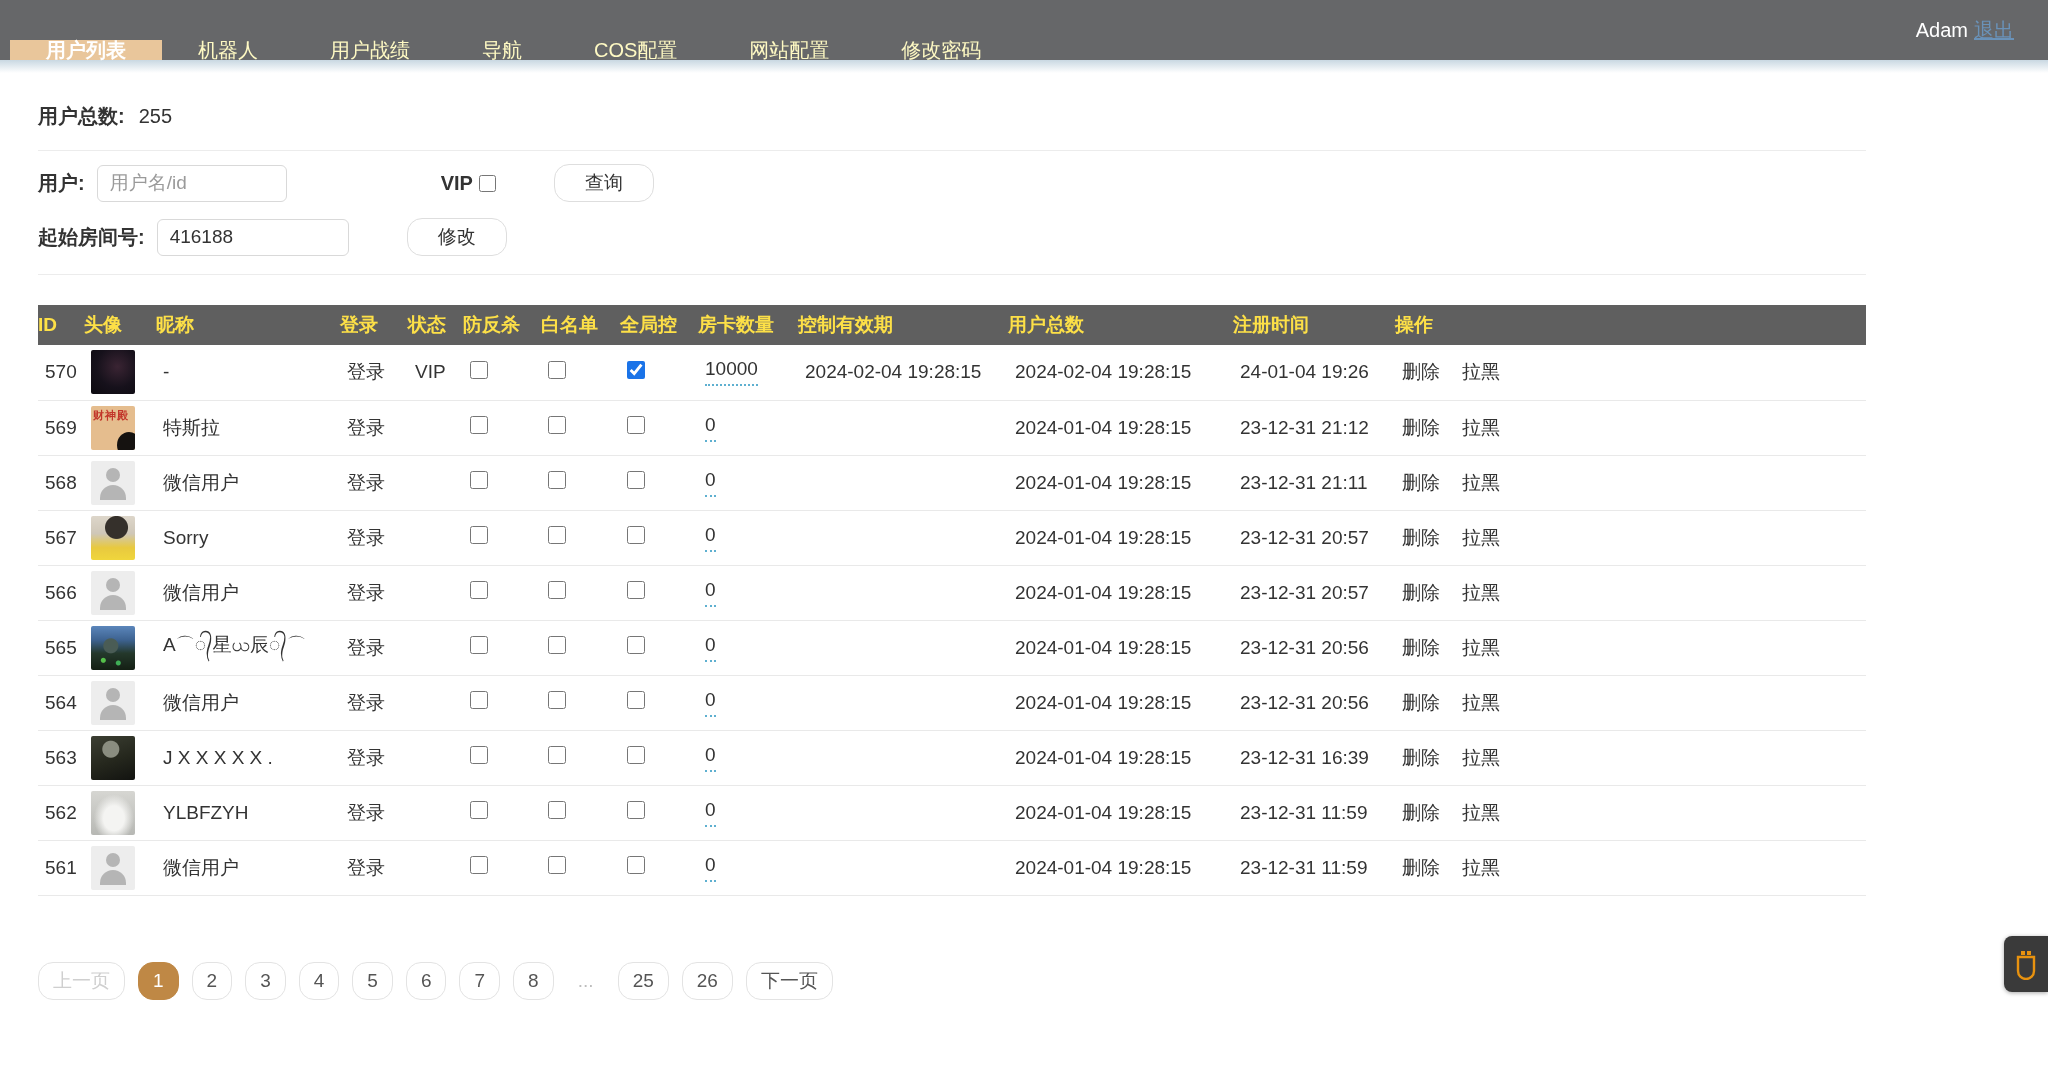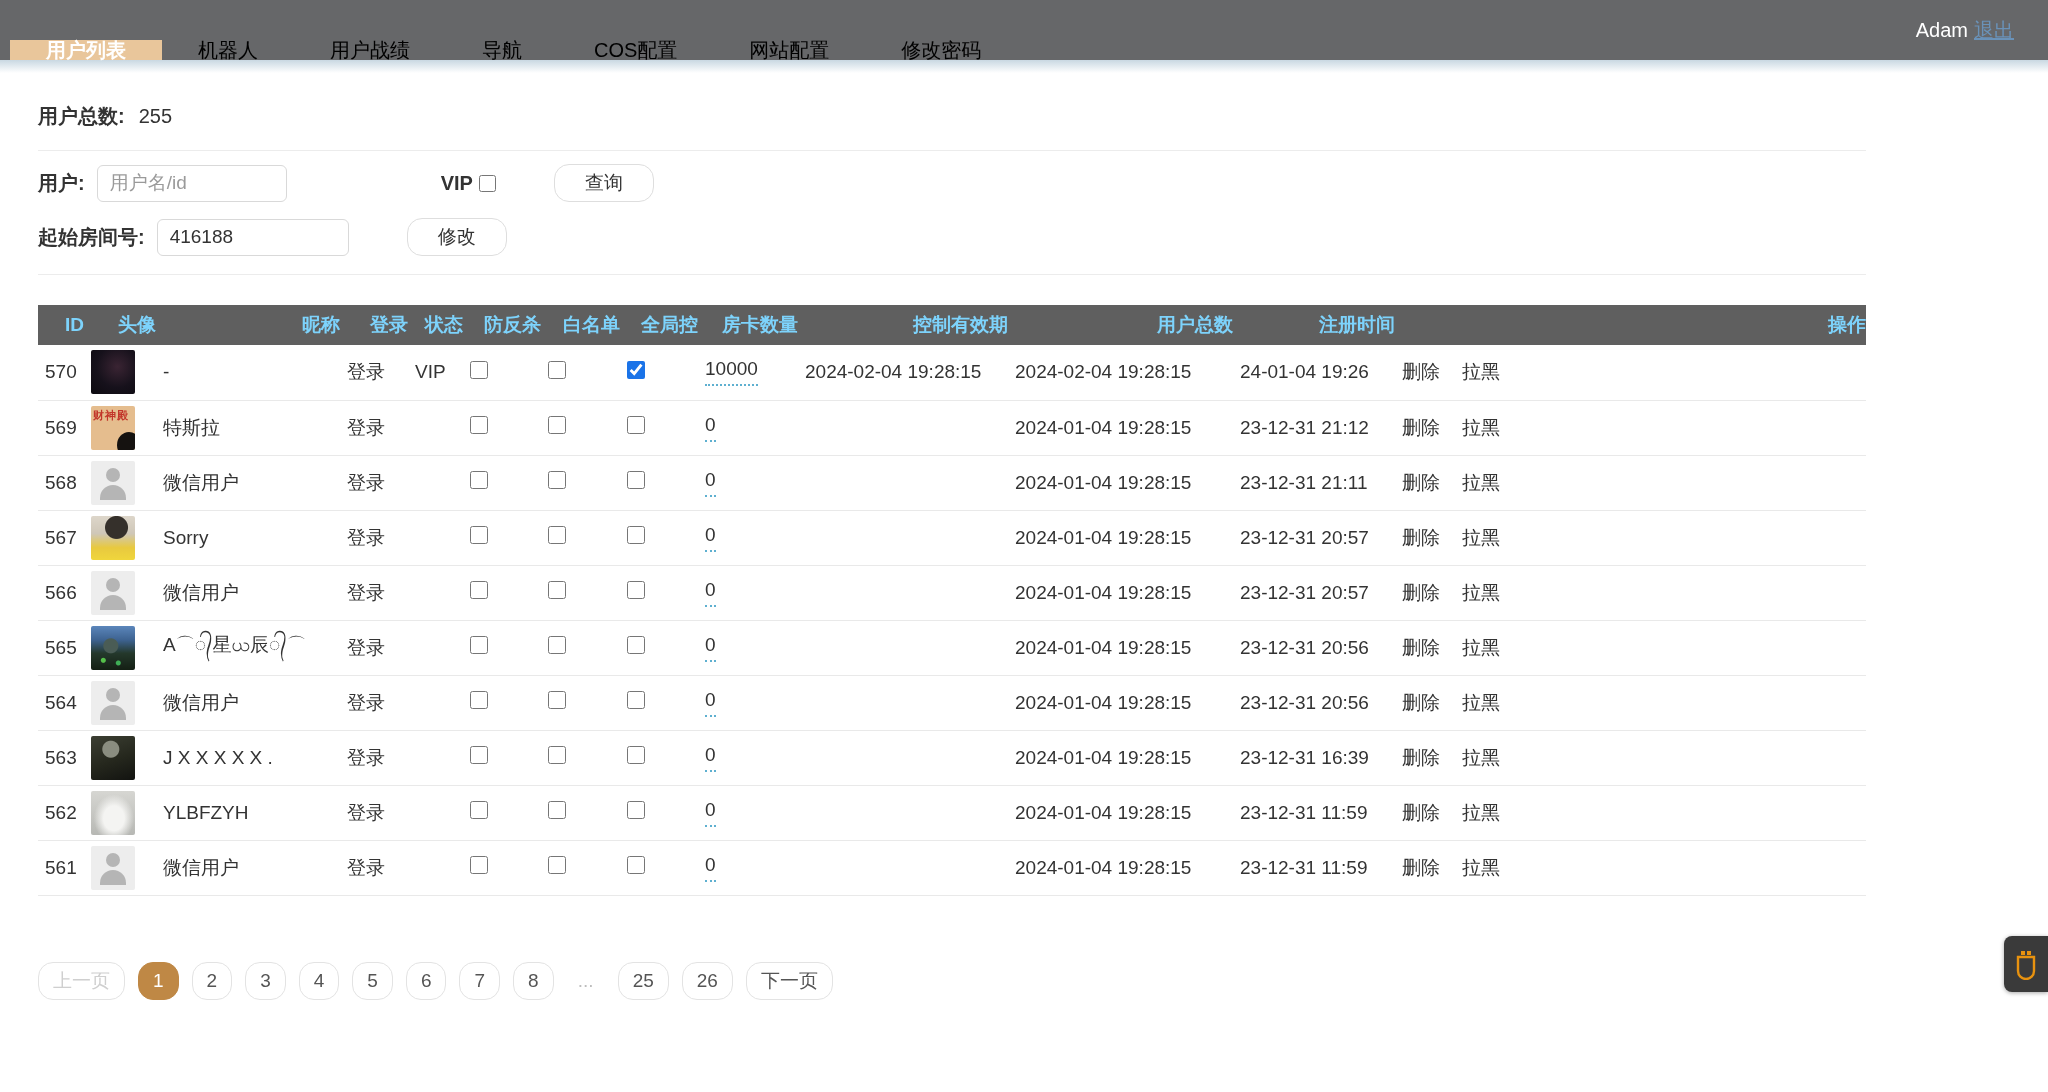--- a/index.html
+++ b/index.html
@@ -4,21 +4,21 @@
 <style>
   * { box-sizing: border-box; margin: 0; padding: 0; }
   html,body { width:2048px; height:1092px; background:#fff; overflow:hidden;
     font-family:"Liberation Sans","DejaVu Sans",sans-serif; color:#333; }
 
   
   .nav { height:60px; background:#666769; display:flex; align-items:stretch;
          justify-content:space-between; padding-left:10px; }
   .nav-tabs { display:flex;margin-top:40px; }
   .nav-tab { display:flex; align-items:center; padding:0 36px; font-size:20px;
-             color:#000000; cursor:pointer; }
+             color:#fef9c3; cursor:pointer; }
   .nav-tab.active { background:#e9c69b; color:#fff; font-weight:bold; }
   .nav-right { display:flex; align-items:center; gap:6px; padding-right:34px; }
   .nav-user { color:#fff; font-size:20px; }
   .nav-logout { color:#6a92b8; font-size:20px; text-decoration:underline; cursor:pointer; }
   .nav-shadow { height:13px; background:linear-gradient(#c9d8e2,#ffffff); }
 
   
   .content { margin:0 144px 0 38px; width:1828px; }
 
   .summary-row { padding:30px 0 20px; border-bottom:1px solid #ececec;
@@ -38,21 +38,21 @@
   .vip-wrap { display:flex; align-items:center; gap:6px; margin-left:154px;
               font-weight:bold; }
   .vip-wrap input { width:17px; height:17px; }
   .btn { height:38px; padding:0 30px; background:#fff; border:1px solid #dedede;
          border-radius:15px; font-size:19px; color:#333; cursor:pointer; margin-left:58px;
          font-family:"Liberation Sans","DejaVu Sans",sans-serif; }
 
   
   table { width:100%; border-collapse:collapse; margin-top:30px; table-layout:fixed; }
   thead tr { background:#5f5f5f; height:40px; }
-  th { color:#7dd3fc; font-size:19px; font-weight:bold; text-align:right; padding-left:7px; }
+  th { color:#fde047; font-size:19px; font-weight:bold; text-align:left; }
   td { font-size:19px; padding-left:7px; }
   tbody tr { height:55px; border-bottom:1px solid #e9e9e9; }
   .c-id{width:46px}.c-av{width:72px}.c-nick{width:184px}.c-login{width:68px}
   .c-status{width:55px}.c-ak{width:78px}.c-wl{width:79px}.c-gc{width:78px}
   .c-rc{width:100px}.c-ce{width:210px}.c-cs{width:225px}.c-rt{width:162px}.c-op{width:auto}
 
   .avatar { width:44px; height:44px; border-radius:2px; position:relative; overflow:hidden; }
   .av-dark-anime { background:radial-gradient(circle at 60% 38%, #3a2433 0%, #16111b 55%, #0d0a10 100%); }
   .av-caishen { background:#e5bd8e; }
   .av-caishen .av-txt { position:absolute; top:3px; left:2px; font-size:11px; line-height:12px;

